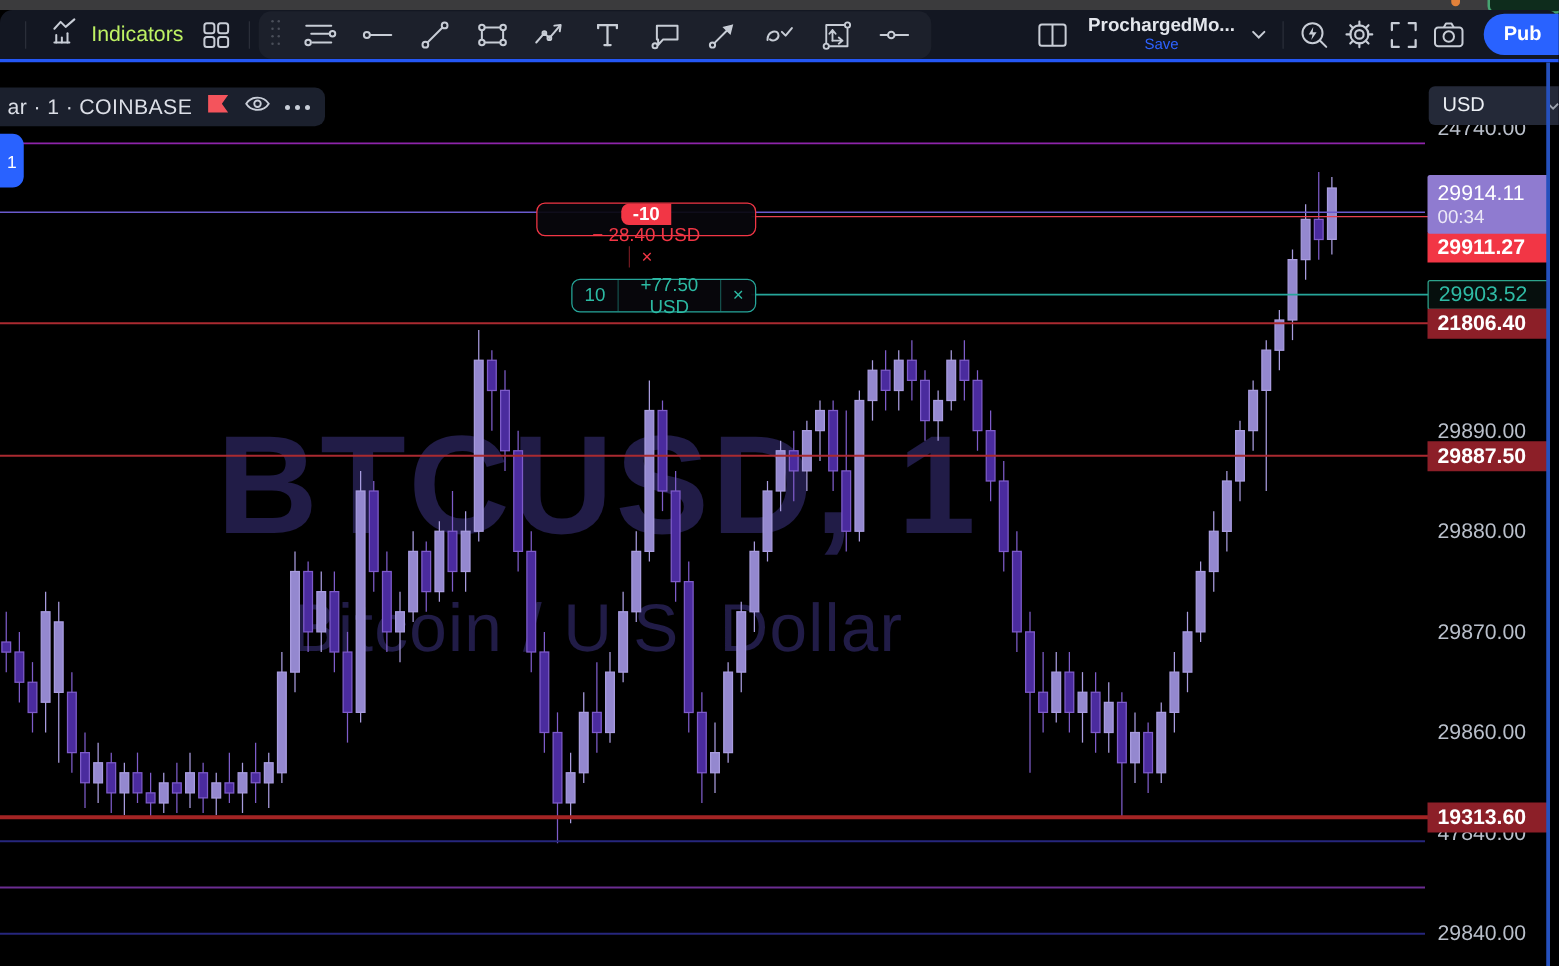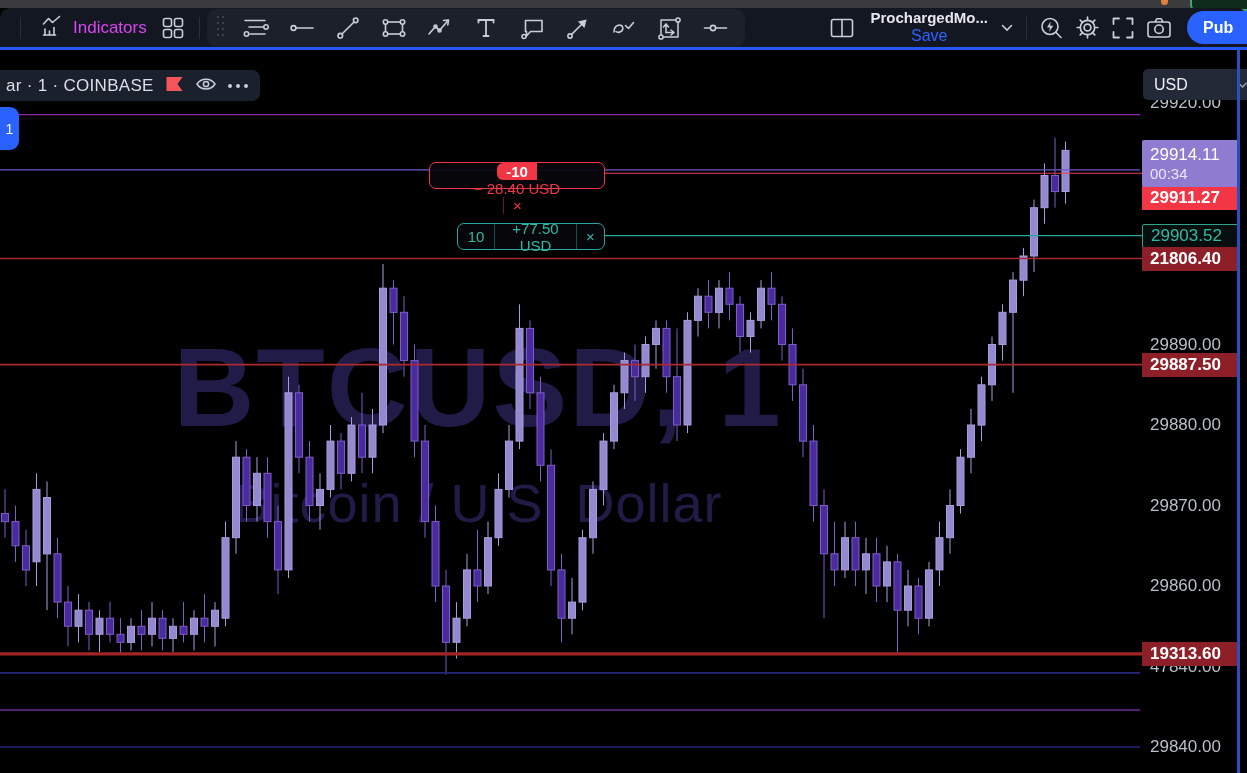--- a/index.html
+++ b/index.html
@@ -10,28 +10,28 @@
   .titlebar{position:relative;height:8px;background:#3b3b3d;}
   .tb-orange-dot{position:absolute;left:1161px;top:0;width:7px;height:5px;border-radius:0 0 4px 4px;background:#e2813a;}
   .tb-green-pill{position:absolute;left:1190px;top:-6px;width:57px;height:13px;border:2px solid #47a371;border-radius:6px;background:#0e2c1c;}
 
   
   .toolbar{position:relative;height:39px;background:#131722;border-radius:10px 10px 0 0;display:flex;align-items:center;color:#c8cdd6;}
   .vdiv{width:1px;height:22px;background:#2a2e39;flex:0 0 1px;}
   .tbtn{height:34px;min-width:36px;display:flex;align-items:center;justify-content:center;border-radius:6px;cursor:pointer;}
   .tbtn svg{display:block;}
   .ind-btn{display:flex;align-items:center;gap:7px;margin-left:11px;padding:0 8px;height:34px;border-radius:6px;cursor:pointer;}
-  .ind-label{font-size:17px;color:#d946ef;}
+  .ind-label{font-size:17px;color:#bef264;}
   .tools-group{display:flex;align-items:center;height:38px;background:#1c202b;border-radius:10px;margin-left:7px;padding:0 6px;}
   .drag-dots{display:grid;grid-template-columns:repeat(2,5px);grid-template-rows:repeat(4,6px);margin:0 6px 0 4px;}
   .drag-dots i{width:2.5px;height:2.5px;border-radius:50%;background:#4a4e59;}
   .right-cluster{margin-left:auto;display:flex;align-items:center;}
   .layout-name{display:flex;flex-direction:column;align-items:center;line-height:1.1;margin:0 6px 0 10px;cursor:pointer;}
   .layout-name .nm{font-size:15px;font-weight:700;color:#e3e6ec;}
-  .layout-name .sv{font-size:16px;color:#2d62ff;}
+  .layout-name .sv{font-size:12px;color:#2d62ff;}
   .pub-btn{height:33px;min-width:62px;margin-right:-18px;margin-left:10px;background:#2962ff;border-radius:17px;color:#fff;font-size:16px;font-weight:700;display:flex;align-items:center;padding-left:16px;cursor:pointer;}
   .accentbar{height:3px;background:#2457f5;}
 
   
   .chart{position:relative;width:1247px;height:723px;background:#000;}
   .watermark{position:absolute;left:478px;top:282px;transform:translateX(-50%);text-align:center;color:#211c47;z-index:0;pointer-events:none;white-space:nowrap;}
   .wm-title{font-size:112px;font-weight:600;letter-spacing:2px;line-height:1.0;}
   .wm-sub{font-size:54px;font-weight:400;margin-top:28px;letter-spacing:1px;}
   #plot{position:absolute;left:0;top:0;z-index:1;}
 
@@ -710,21 +710,21 @@
     </div>
 
     <div class="axis">
       <div class="usd-box">
         <span>USD</span>
         <svg width="11" height="8" viewBox="0 0 11 8" fill="none" stroke="#9aa0ab" stroke-width="1.5">
             <path d="M1.5 2 L5.5 6 L9.5 2"></path>
           </svg>
       </div>
       <div id="axis-items">
-          <div class="tick" style="top:53.0px">29920.00</div>
+          <div class="tick" style="top:53.0px">24740.00</div>
           <div class="tick" style="top:294.5px">29890.00</div>
           <div class="tick" style="top:375.0px">29880.00</div>
           <div class="tick" style="top:455.5px">29870.00</div>
           <div class="tick" style="top:536.0px">29860.00</div>
           <div class="tick" style="top:616.5px">47840.00</div>
           <div class="tick" style="top:697.0px">29840.00</div>
           <div class="pbadge last" style="top:90.4px;background:#8f7bd0">
             <span>29914.11</span>
             <span class="cd">00:34</span>
           </div>

